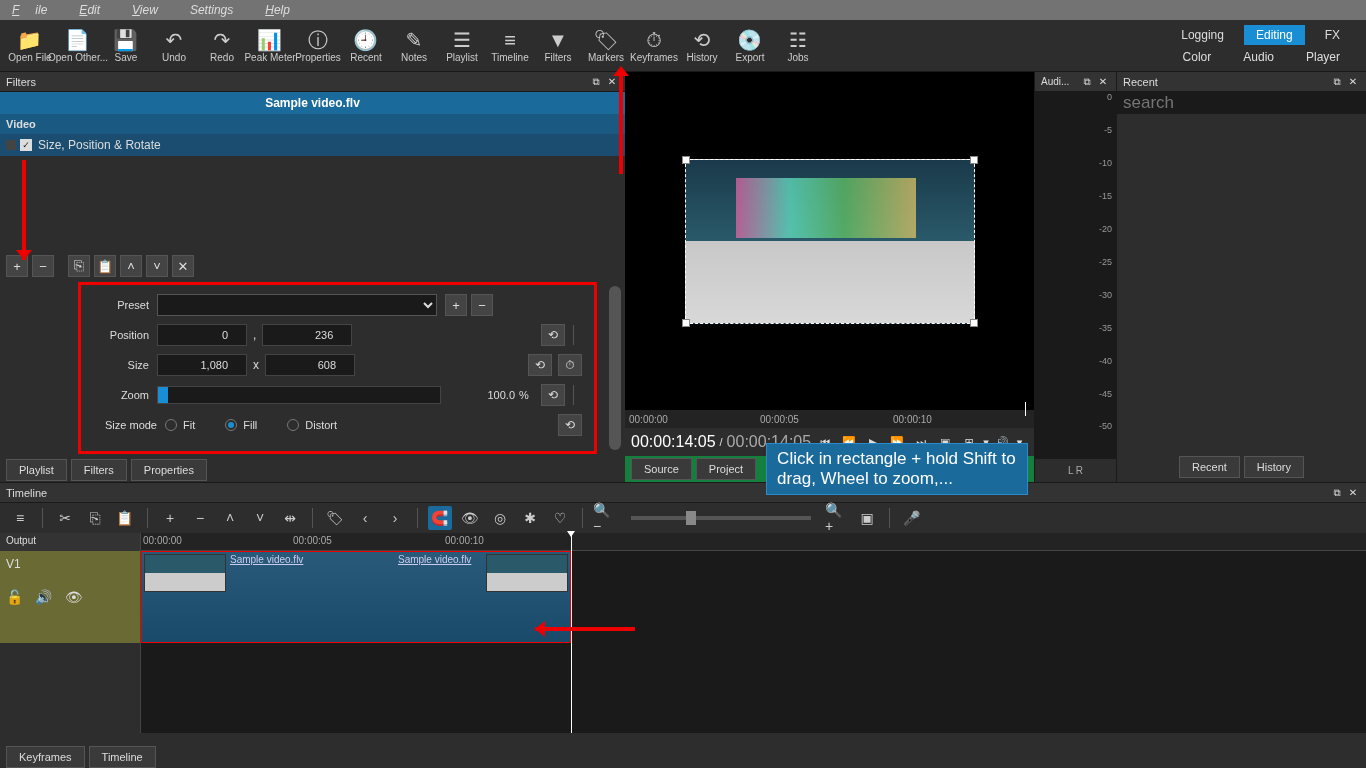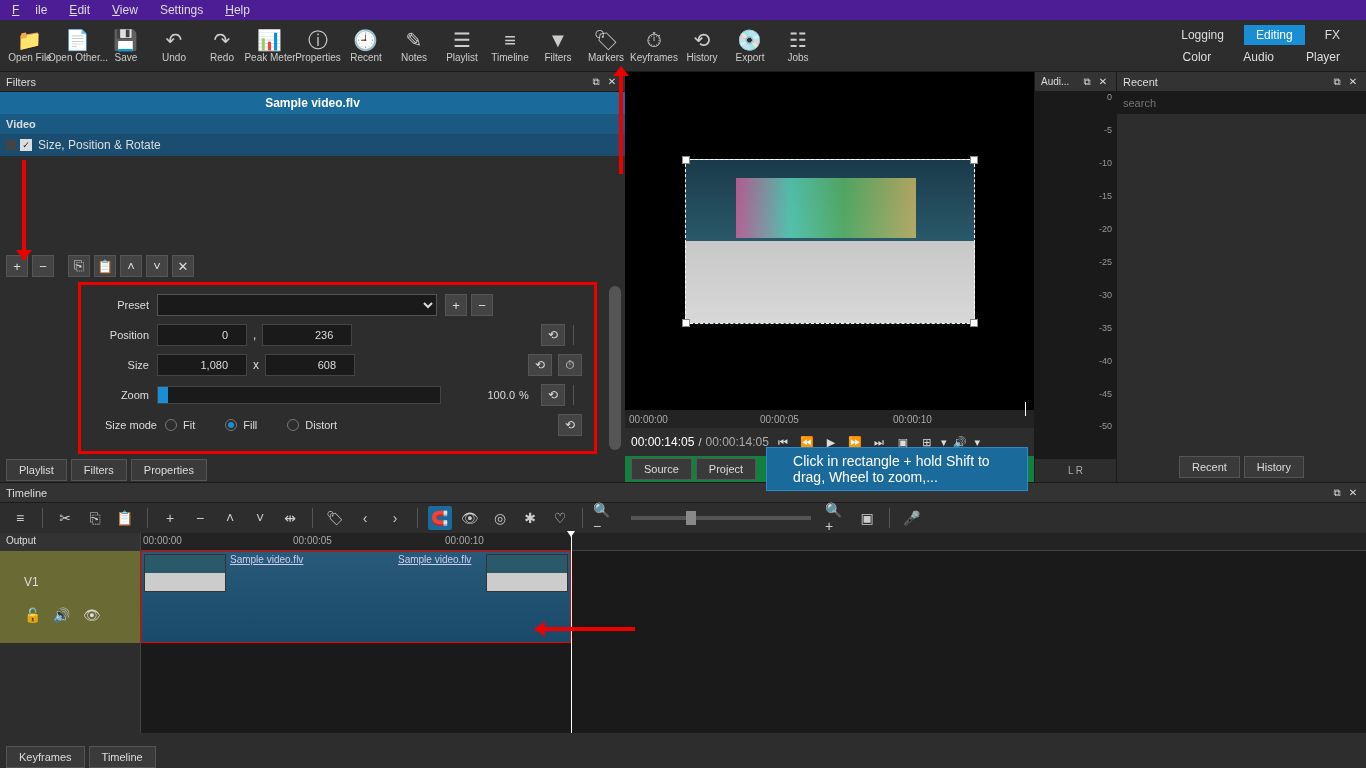--- a/index.html
+++ b/index.html
@@ -1,18 +1,18 @@
 <!DOCTYPE html>
 <html><head>
 <meta charset="utf-8">
 <style>
 * { margin: 0; padding: 0; box-sizing: border-box; font-family: 'Segoe UI', Tahoma, sans-serif; }
 body { background: #2d2d2d; color: #ddd; font-size: 12px; width: 1366px; height: 768px; overflow: hidden; position: relative; }
 
-.menubar { height: 20px; background: #4c1d95; display: flex; align-items: center; padding: 0 4px; gap: 6px; }
+.menubar { height: 20px; background: #737373; display: flex; align-items: center; padding: 0 4px; gap: 16px; font-style: italic; }
 .menubar span { padding: 2px 8px; cursor: pointer; }
 .menubar span u { text-decoration: underline; }
 
 .toolbar { height: 52px; background: #2d2d2d; display: flex; align-items: center; padding: 0 6px; border-bottom: 1px solid #1a1a1a; }
 .tb-item { display: flex; flex-direction: column; align-items: center; justify-content: center; width: 48px; height: 50px; cursor: pointer; color: #ccc; }
 .tb-item .icon { font-size: 20px; height: 24px; display: flex; align-items: center; justify-content: center; }
 .tb-item .lbl { font-size: 10px; text-align: center; white-space: nowrap; }
 .tb-spacer { flex: 1; }
 .tb-right { display: flex; flex-direction: column; align-items: flex-end; gap: 2px; padding-right: 8px; }
 .tb-right-row { display: flex; gap: 8px; }
@@ -58,50 +58,50 @@
 .preview-frame { width: 290px; height: 165px; border: 1px dashed #fff; position: relative; background: linear-gradient(180deg, #1a3a4a 0%, #2a5a6a 50%, #c8c8c8 50%, #d8d8d8 100%); }
 .preview-frame::before { content: ''; position: absolute; top: 18px; left: 50px; width: 180px; height: 60px; background: linear-gradient(90deg, #e6a 0%, #6ec 30%, #6c6 60%, #ec6 100%); opacity: .7; }
 .handle { position: absolute; width: 8px; height: 8px; background: #fff; border: 1px solid #888; }
 .handle.tl { top: -4px; left: -4px; } .handle.tr { top: -4px; right: -4px; }
 .handle.bl { bottom: -4px; left: -4px; } .handle.br { bottom: -4px; right: -4px; }
 
 .time-ruler { height: 18px; background: #232323; display: flex; align-items: center; font-size: 10px; color: #aaa; padding-left: 2px; position: relative; }
 .time-ruler span { position: absolute; }
 
 .transport { height: 28px; background: #2d2d2d; display: flex; align-items: center; padding: 0 6px; gap: 4px; font-size: 11px; }
-.tc { color: #fff; font-size: 12px; } .tc.dur { color: #aaa; }
+.tc { color: #fff; font-size: 16px; } .tc.dur { color: #aaa; }
 .tbtn { width: 20px; height: 20px; display: flex; align-items: center; justify-content: center; cursor: pointer; font-size: 11px; color: #ddd; }
 
 .src-proj { height: 26px; display: flex; align-items: center; padding: 0 6px; gap: 4px; background: #15803d; }
 .tab-btn { padding: 4px 12px; background: #3a3a3a; border: 1px solid #555; cursor: pointer; font-size: 11px; }
-.hint { flex: 1; background: #1a6a9c; padding: 5px 26px; font-size: 14px; color: #fff; margin-left: 6px; border: 1px solid #2a8acc; }
+.hint { flex: 1; background: #1a6a9c; padding: 5px 10px; font-size: 17px; color: #fff; margin-left: 6px; border: 1px solid #2a8acc; }
 
 .audio-col .panel-hdr { font-size: 10px; }
 .meter { flex: 1; position: relative; background: #1a1a1a; }
 .meter-lbl { position: absolute; right: 4px; font-size: 9px; color: #999; }
 .lr { text-align: center; padding: 6px; font-size: 10px; color: #aaa; }
 
-.search { height: 22px; background: #1a1a1a; border: none; color: #888; padding: 0 6px; width: 100%; font-size: 11px; }
+.search { height: 22px; background: #1a1a1a; border: none; color: #888; padding: 0 6px; width: 100%; font-size: 17px; }
 .recent-item { padding: 5px 8px; background: #444; font-size: 11px; border-bottom: 1px solid #333; cursor: pointer; }
 .recent-btns { display: flex; gap: 4px; padding: 4px; justify-content: center; }
 
 .bottom-tabs { height: 24px; display: flex; align-items: center; padding: 0 6px; gap: 4px; background: #2d2d2d; }
 
 .timeline-panel { border-top: 1px solid #1a1a1a; }
 .tl-toolbar { height: 30px; background: #2d2d2d; display: flex; align-items: center; padding: 0 8px; gap: 6px; }
 .tl-btn { width: 24px; height: 24px; display: flex; align-items: center; justify-content: center; cursor: pointer; font-size: 14px; color: #ccc; }
 .tl-btn.active { background: #1a6a9c; border-radius: 2px; }
 .tl-sep { width: 1px; height: 20px; background: #555; margin: 0 4px; }
 .zoom-slider { width: 180px; height: 4px; background: #555; position: relative; margin: 0 8px; }
 .zoom-thumb { position: absolute; width: 10px; height: 14px; background: #888; top: -5px; left: 55px; }
 
 .tl-body { display: flex; height: 200px; background: #1a1a1a; justify-content: flex-end; }
 .tl-left { width: 140px; background: #2d2d2d; }
 .tl-left .out-row { height: 18px; padding: 2px 6px; font-size: 10px; background: #333; }
-.tl-left .track-hdr { height: 92px; background: #6a6a35; padding: 24px; }
+.tl-left .track-hdr { height: 92px; background: #6a6a35; padding: 6px; }
 .track-ctrls { display: flex; gap: 12px; margin-top: 18px; font-size: 14px; }
 .tl-right { flex: 1; position: relative; border-left: 1px solid #444; }
 .tl-ruler { height: 18px; background: #232323; position: relative; border-bottom: 1px solid #444; }
 .tl-ruler span { position: absolute; font-size: 10px; color: #aaa; top: 2px; }
 .clip { position: absolute; top: 18px; height: 92px; background: linear-gradient(180deg, #2a5a7a, #1a4a6a); border: 1px solid #e00; }
 .clip-lbl { position: absolute; top: 2px; font-size: 10px; text-decoration: underline; color: #cce; }
 .thumb { position: absolute; top: 2px; width: 82px; height: 38px; background: linear-gradient(180deg,#2a5a6a 50%,#ccc 50%); border: 1px solid #333; }
 .playhead { position: absolute; top: 0; bottom: 0; width: 1px; background: #fff; }
 .playhead::before { content: ''; position: absolute; top: -2px; left: -4px; border: 4px solid transparent; border-top: 6px solid #fff; }
 

